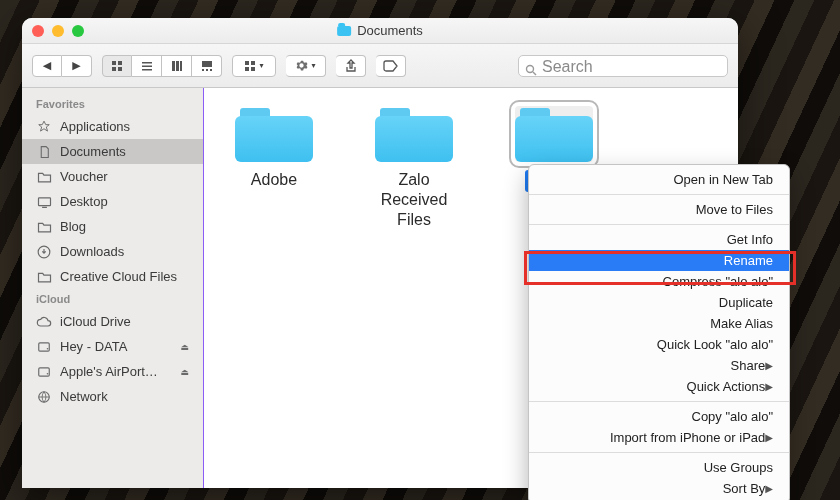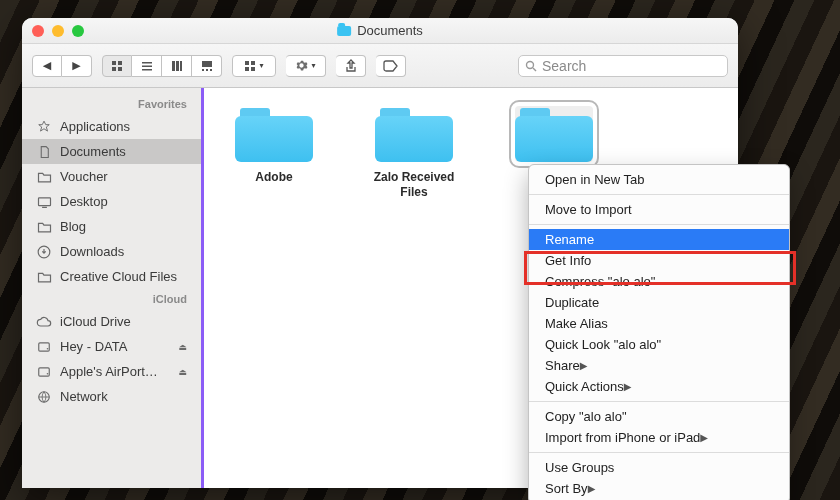--- a/index.html
+++ b/index.html
@@ -14,39 +14,39 @@
 .doc-icon { width: 14px; height: 10px; background: #3ac3f2; border-radius: 2px; position: relative; }
 .doc-icon:before { content:""; position:absolute; top:-3px; left:1px; width:7px; height:3px; background:#3ac3f2; border-radius:2px 2px 0 0; }
 .toolbar { height: 44px; background: linear-gradient(#f6f6f6,#ececec); border-bottom: 1px solid #c8c8c8; display: flex; align-items: center; padding: 0 10px; gap: 10px; }
 .btn-group { display: flex; }
 .tb-btn { height: 22px; min-width: 30px; background: #fff; border: 1px solid #c2c2c2; display: flex; align-items: center; justify-content: center; font-size: 11px; color:#444; }
 .tb-btn + .tb-btn { border-left: none; }
 .btn-group .tb-btn:first-child { border-radius: 4px 0 0 4px; }
 .btn-group .tb-btn:last-child { border-radius: 0 4px 4px 0; }
 .tb-btn.single { border-radius: 4px; }
 .tb-btn.active { background:#e8e8e8; }
-.search { margin-left: auto; display: flex; align-items: center; height: 22px; width: 210px; border: 1px solid #c8c8c8; border-radius: 5px; background:#fff; padding: 0 6px; gap: 5px; color:#8a8a8a; font-size: 14px; }
+.search { margin-left: auto; display: flex; align-items: flex-end; height: 22px; width: 210px; border: 1px solid #c8c8c8; border-radius: 5px; background:#fff; padding: 0 6px; gap: 5px; color:#8a8a8a; font-size: 16px; }
 .search svg { flex:none; }
 .body { flex:1; display:flex; min-height:0; }
-.sidebar { width: 182px; background:#ecebea; border-right:3px solid #8b5cf6; padding-top:6px; overflow:hidden;text-align:right; }
+.sidebar { width: 182px; background:#ecebea; border-right:1px solid #8b5cf6; padding-top:6px; overflow:hidden; }
 .sect-label { font-size:11px; font-weight:600; color:#8a8a8a; padding:4px 14px; }
 .sb-item { display:flex; align-items:center; gap:8px; height:25px; padding:0 14px; font-size:13px; color:#3a3a3a; }
 .sb-item.selected { background:#c9c8c7; }
 .sb-item .chev { margin-left:auto; font-size:9px; color:#6a6a6a; }
 .sb-icon { width:16px; display:flex; justify-content:center; color:#6a6a6a; }
 .content { flex:1; background:#fff; padding:18px 20px; display:flex; gap:40px; align-items:flex-start; }
 .folder-col { width:100px; text-align:center; }
 .folder-big { width:78px; height:56px; margin:0 auto 8px; position:relative; }
 .folder-big .fbody { position:absolute; inset:10px 0 0 0; background:linear-gradient(#67d3f8,#3ec0f0); border-radius:6px; }
 .folder-big .ftab { position:absolute; top:2px; left:5px; width:30px; height:12px; background:#5ecaf2; border-radius:3px 3px 0 0; }
 .folder-col.selected .folder-big { outline:2px solid #b8b8b8; outline-offset:4px; border-radius:4px; background:#eeeeee; }
-.flabel { font-size:12px; color:#2b2b2b; line-height:1.25;font-weight:bold; }
+.flabel { font-size:16px; color:#2b2b2b; line-height:1.25; }
 .flabel.selbg { display:inline-block; background:#1f7bf2; color:#fff; padding:1px 5px; border-radius:3px; }
 .ctx { position:absolute; left:528px; top:164px; width:262px; background:#fcfcfc; border:1px solid #c4c4c4; border-radius:6px; box-shadow:0 10px 24px rgba(0,0,0,.3); padding:4px 0; font-size:13px; color:#222; }
-.ctx .mi { height:21px; display:flex; align-items:center; padding:0 16px; justify-content:flex-start; }
+.ctx .mi { height:21px; display:flex; align-items:center; padding:0 16px; justify-content:flex-end; }
 .ctx .mi.hi { background:#2a7bf6; color:#fff; }
 .ctx hr { border:none; border-top:1px solid #dcdcdc; margin:4px 0; }
 .ctx .sub { font-size:10px; color:#555; }
 .redbox { position:absolute; left:524px; top:251px; width:272px; height:34px; border:3px solid #e43028; pointer-events:none; }
 </style>
 </head>
 <body>
 
 <div class="desktop">
   <div class="finder">
@@ -255,28 +255,28 @@
         </div>
     </div>
   </div>
 
   <div class="ctx" id="ctx">
       <div class="mi">
         <span>Open in New Tab</span>
       </div>
       <hr>
       <div class="mi">
-        <span>Move to Import</span>
+        <span>Move to Files</span>
       </div>
       <hr>
+      <div class="mi">
+        <span>Get Info</span>
+      </div>
       <div class="mi hi">
         <span>Rename</span>
-      </div>
-      <div class="mi">
-        <span>Get Info</span>
       </div>
       <div class="mi">
         <span>Compress "alo alo"</span>
       </div>
       <div class="mi">
         <span>Duplicate</span>
       </div>
       <div class="mi">
         <span>Make Alias</span>
       </div>

